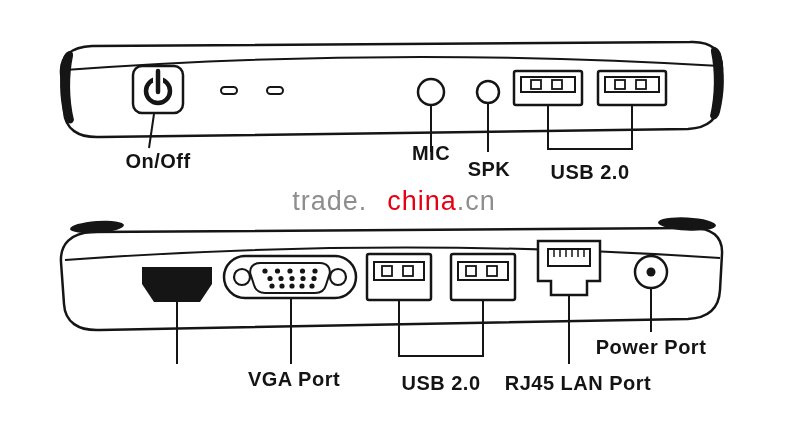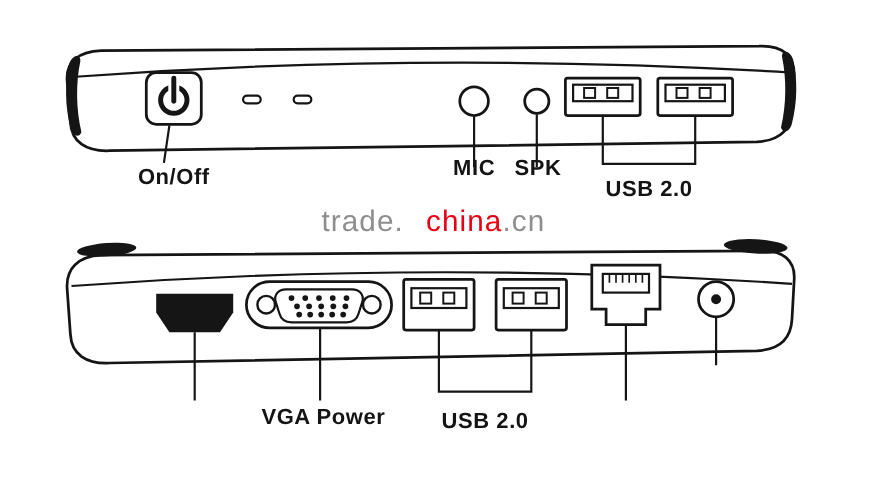--- a/index.html
+++ b/index.html
@@ -126,23 +126,25 @@
       <line x1="177" y1="302" x2="177" y2="364"></line>
       <line x1="291" y1="298" x2="291" y2="364"></line>
       <path d="M 399 300 L 399 356 L 483 356 L 483 300"></path>
       <line x1="569" y1="295" x2="569" y2="364"></line>
       <line x1="651" y1="288" x2="651" y2="332"></line>
     </g>
   </svg>
 
   <div class="label" style="left:158px;top:150px">On/Off</div>
   <div class="label" style="left:431px;top:142px">MIC</div>
-  <div class="label" style="left:489px;top:142px">SPK</div>
+  <div class="label" style="left:489px;top:158px">SPK</div>
   <div class="label" style="left:590px;top:161px">USB 2.0</div>
 
   <div class="watermark" style="left:394px;top:186px">
     <span>trade.</span><span class="wm-red">china</span><span>.cn</span>
   </div>
 
-  <div class="label" style="left:294px;top:368px">VGA Power</div>
+  <div class="label" style="left:651px;top:336px">Power Port</div>
+  <div class="label" style="left:294px;top:368px">VGA Port</div>
   <div class="label" style="left:441px;top:372px">USB 2.0</div>
+  <div class="label" style="left:578px;top:372px">RJ45 LAN Port</div>
 
 </div>
 
 </body></html>

